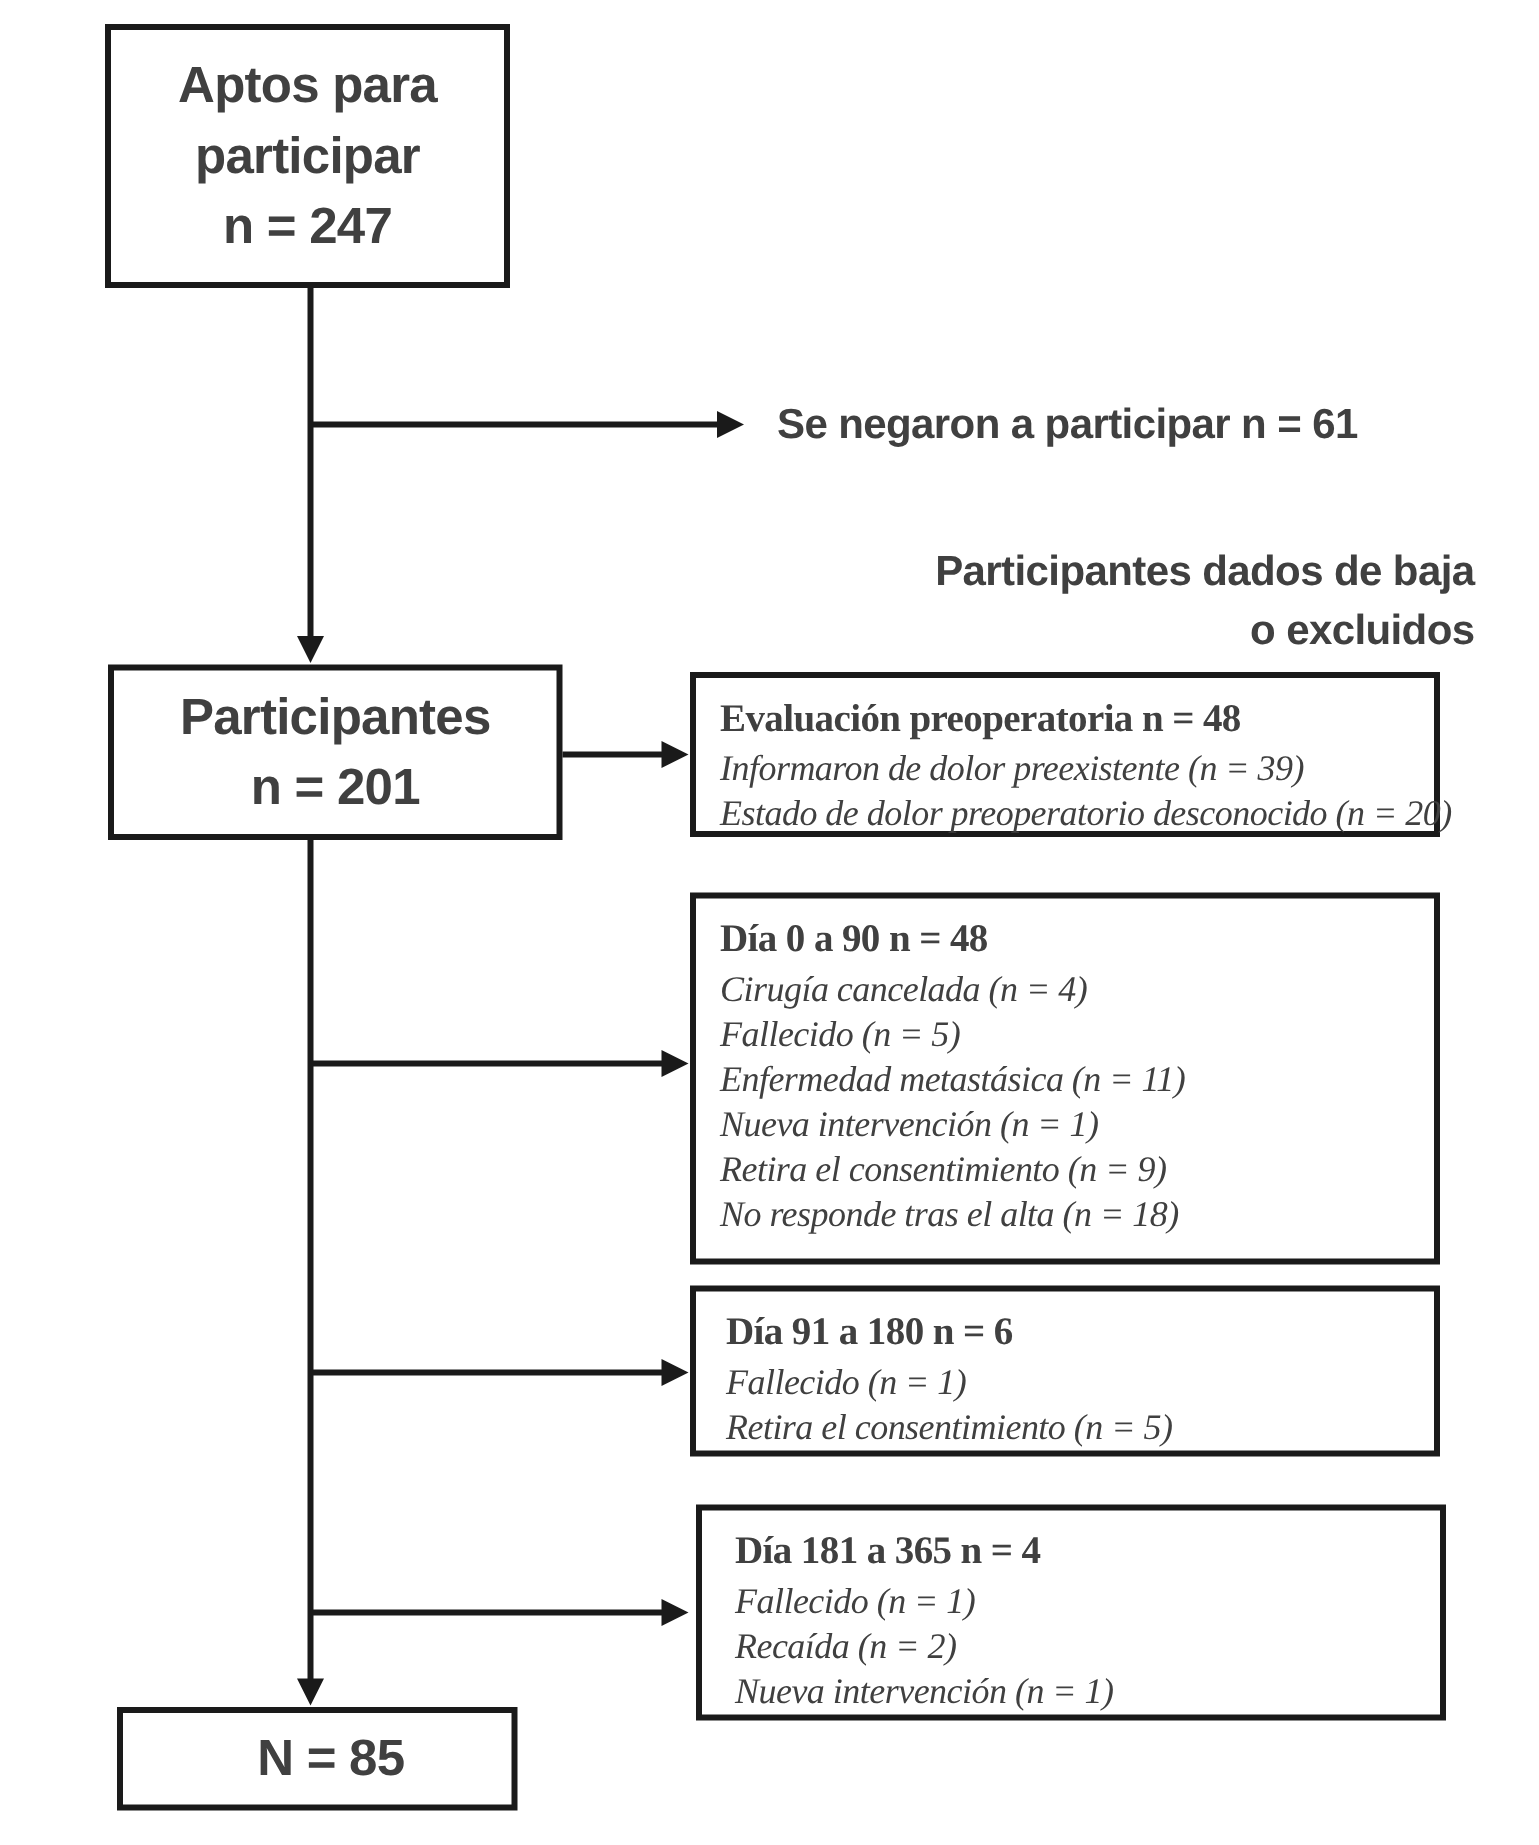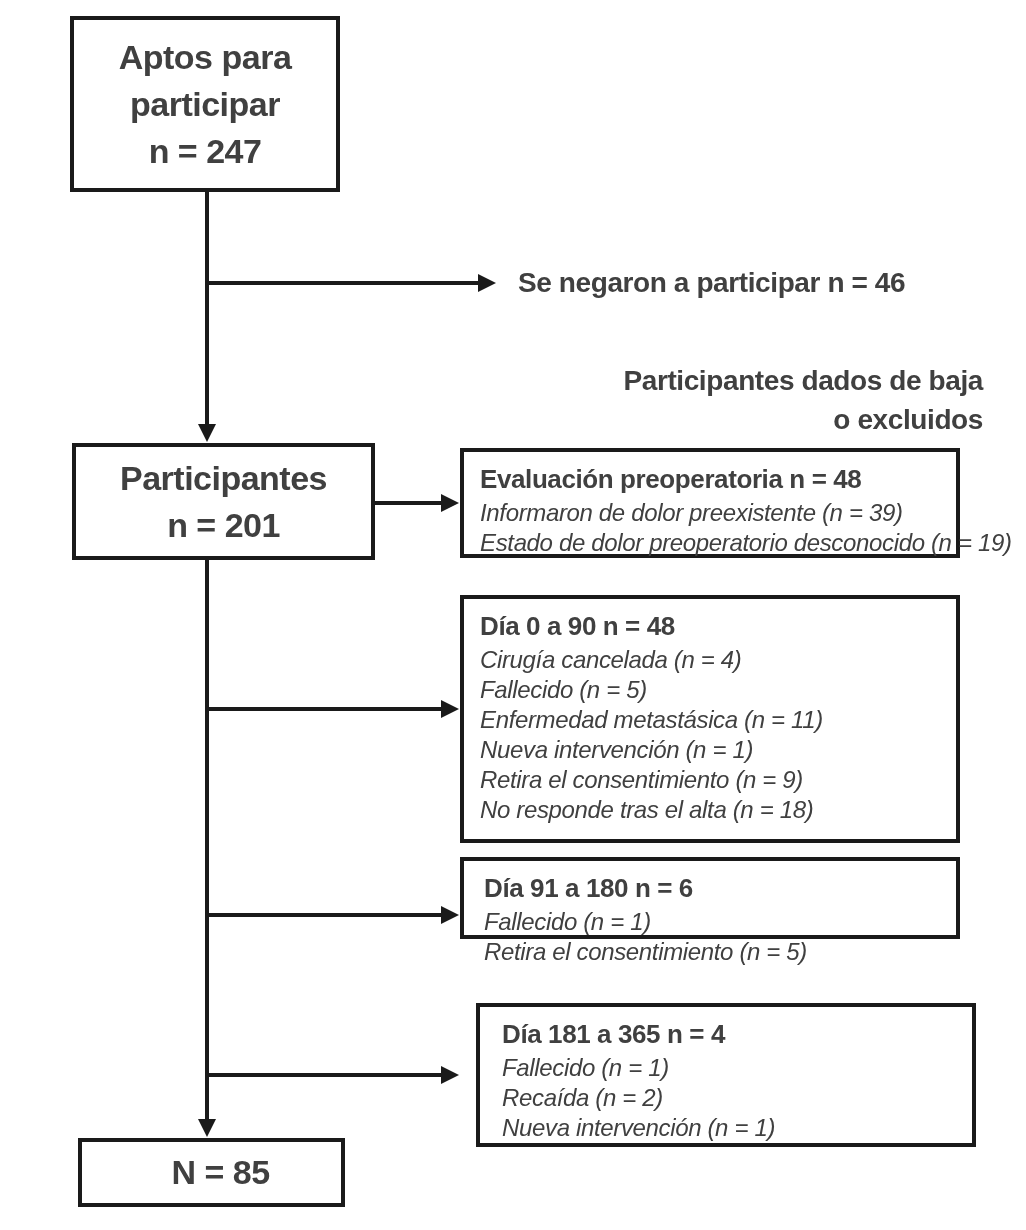--- a/index.html
+++ b/index.html
@@ -51,20 +51,21 @@
   .section-header {
     position: absolute;
     text-align: right;
     font-weight: bold;
     font-size: 28px;
     line-height: 39px;
     letter-spacing: -0.4px;
   }
   .excl-box {
     padding: 8px 6px 6px 16px;
+    font-family: Liberation Serif, serif;
   }
   .excl-title {
     font-weight: bold;
     font-size: 26px;
     line-height: 38px;
     white-space: nowrap;
     letter-spacing: -0.4px;
   }
   .excl-item {
     font-style: italic;
@@ -118,55 +119,55 @@
       </g>
     </g>
   </svg>
 
   <div class="box main-box" style="left:70px; top:16px; width:270px; height:176px;">
     <div>Aptos para</div>
     <div>participar</div>
     <div>n = 247</div>
   </div>
 
-  <div class="side-label" style="left:518px; top:267px;">Se negaron a participar n = 46</div>
+  <div class="side-label" style="left:518px; top:267px;">Se negaron a participar n = 61</div>
 
   <div class="section-header" style="left:483px; top:361px; width:500px;">
     <div>Participantes dados de baja</div>
     <div>o excluidos</div>
   </div>
 
   <div class="box main-box" style="left:72px; top:443px; width:303px; height:117px;">
     <div>Participantes</div>
     <div>n = 201</div>
   </div>
 
   <div class="box excl-box" style="left:460px; top:448px; width:500px; height:110px;">
     <div class="excl-title">Evaluación preoperatoria n = 48</div>
     <div class="excl-item">Informaron de dolor preexistente (n = 39)</div>
-    <div class="excl-item">Estado de dolor preoperatorio desconocido (n = 19)</div>
+    <div class="excl-item">Estado de dolor preoperatorio desconocido (n = 20)</div>
   </div>
 
   <div class="box excl-box" style="left:460px; top:595px; width:500px; height:248px;">
     <div class="excl-title">Día 0 a 90 n = 48</div>
     <div class="excl-item">Cirugía cancelada (n = 4)</div>
     <div class="excl-item">Fallecido (n = 5)</div>
     <div class="excl-item">Enfermedad metastásica (n = 11)</div>
     <div class="excl-item">Nueva intervención (n = 1)</div>
     <div class="excl-item">Retira el consentimiento (n = 9)</div>
     <div class="excl-item">No responde tras el alta (n = 18)</div>
   </div>
 
-  <div class="box excl-box" style="left:460px; top:857px; width:500px; height:82px;padding-left:20px;">
+  <div class="box excl-box" style="left:460px; top:857px; width:500px; height:114px;padding-left:20px;">
     <div class="excl-title">Día 91 a 180 n = 6</div>
     <div class="excl-item">Fallecido (n = 1)</div>
     <div class="excl-item">Retira el consentimiento (n = 5)</div>
   </div>
 
-  <div class="box excl-box" style="left:476px; top:1003px; width:500px; height:144px;padding-left:22px;">
+  <div class="box excl-box" style="left:464px; top:1003px; width:500px; height:144px;padding-left:22px;">
     <div class="excl-title">Día 181 a 365 n = 4</div>
     <div class="excl-item">Fallecido (n = 1)</div>
     <div class="excl-item">Recaída (n = 2)</div>
     <div class="excl-item">Nueva intervención (n = 1)</div>
   </div>
 
   <div class="box main-box" style="left:78px; top:1138px; width:267px; height:69px;padding-left:18px;">
     <div>N = 85</div>
   </div>
 

